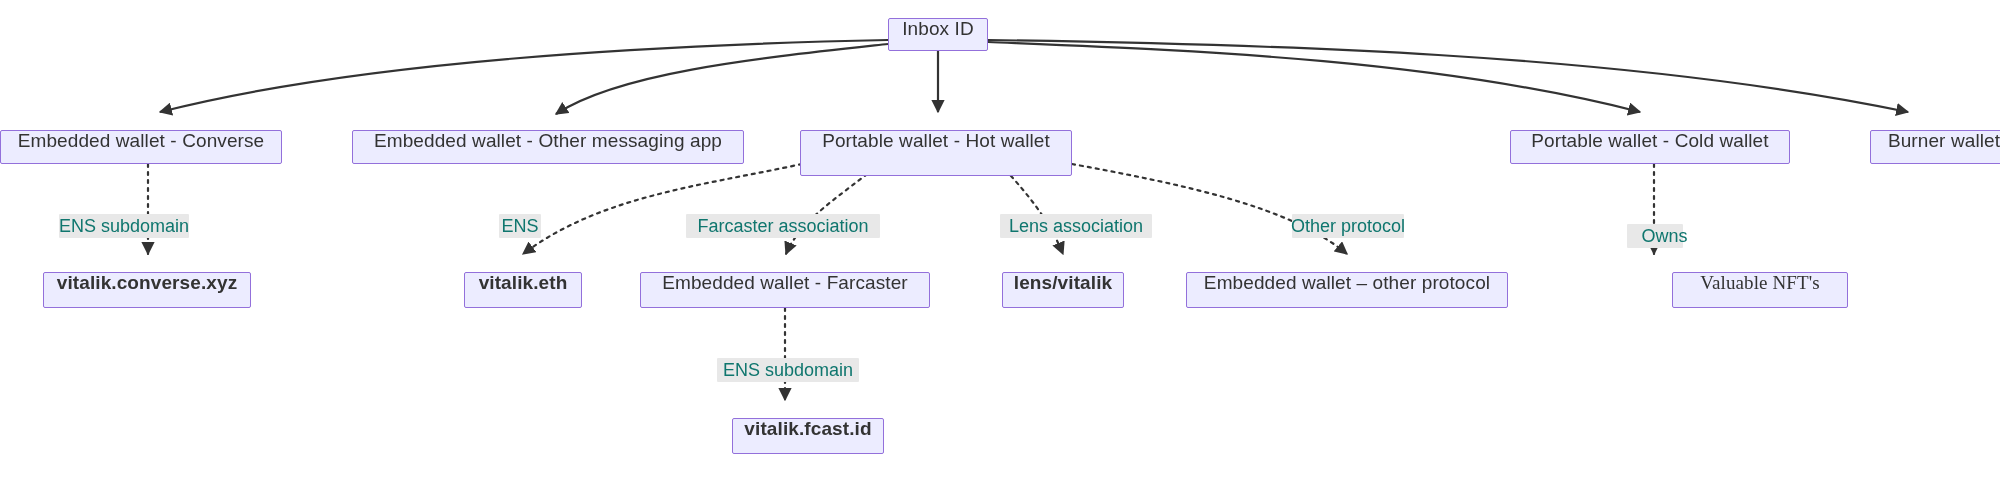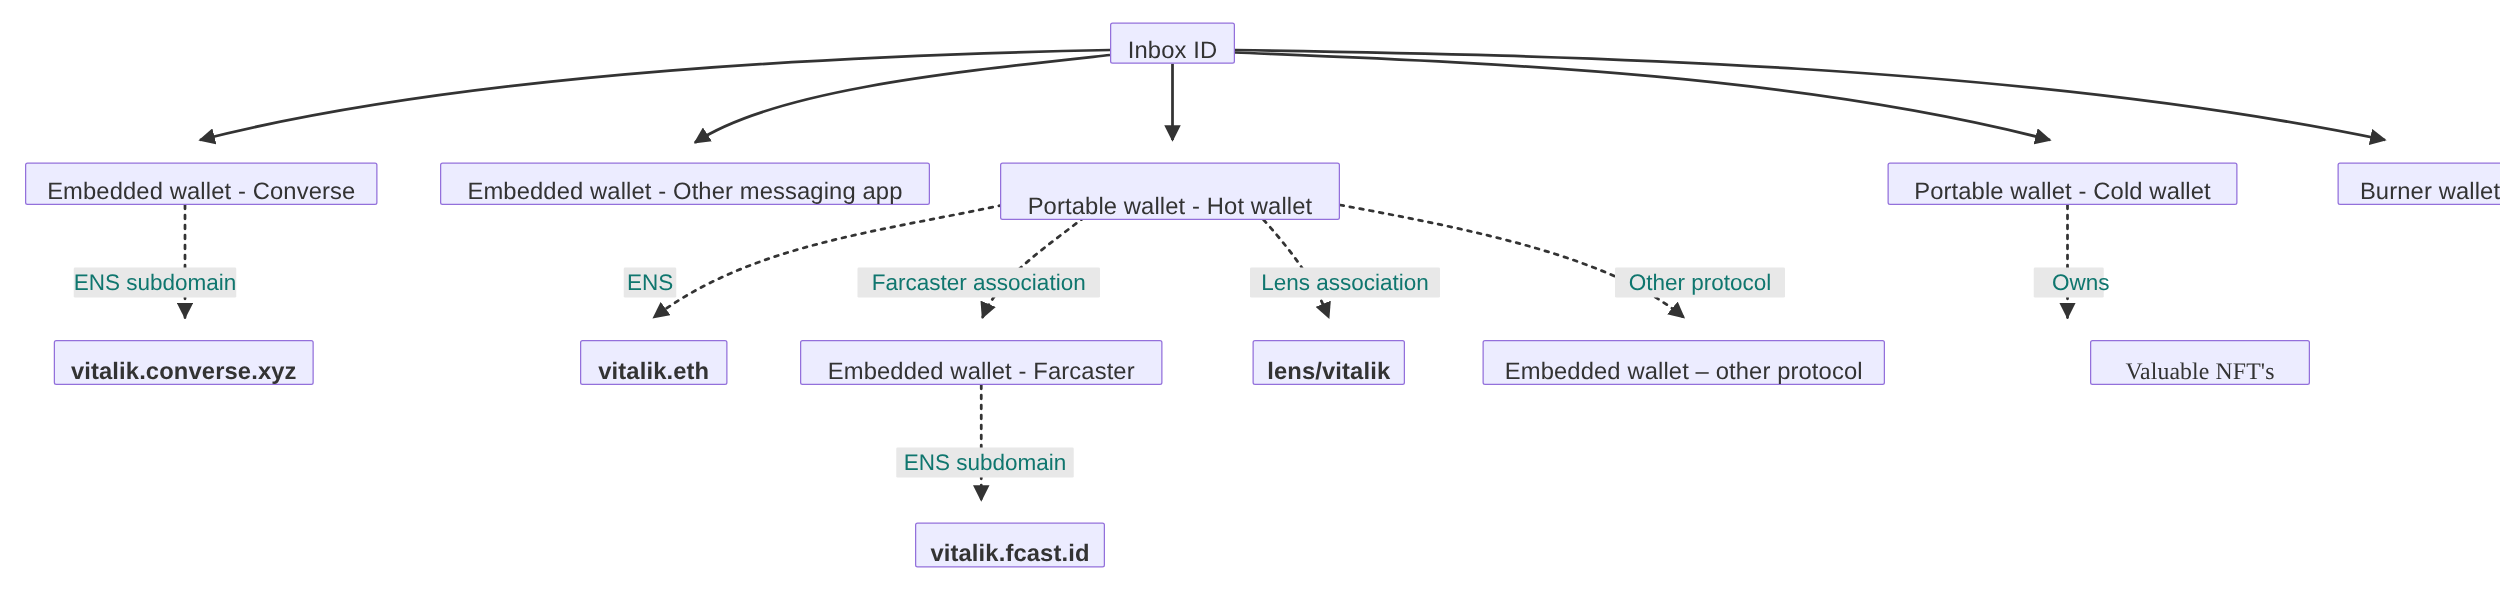--- a/index.html
+++ b/index.html
@@ -15,21 +15,21 @@
   .node{
     position:absolute;
     box-sizing:border-box;
     background:#ECECFF;
     border:1px solid #9370DB;
     border-radius:2px;
     color:#333333;
     font-size:19px;
     line-height:1;
     display:flex;
-    align-items:flex-end;
+    align-items:flex-start;
     justify-content:center;
     white-space:nowrap;
     letter-spacing:0.1px;
   }
   .node.leaf{font-weight:bold;}
 
   .edge-label{
     position:absolute;
     box-sizing:border-box;
     background:#e8e8e8;
@@ -72,21 +72,21 @@
       <path d="M 1072,164 C 1180,184 1290,206 1347,254"></path>
       <path d="M 1654,164 L 1654,254"></path>
       <path d="M 785,308 L 785,400"></path>
     </g>
   </svg>
 
   <div class="node" style="left:888px;top:18px;width:100px;height:33px;">
     <span>Inbox ID</span>
   </div>
 
-  <div class="node" style="left:20px;top:130px;width:282px;height:34px;">
+  <div class="node" style="left:0;top:130px;width:282px;height:34px;">
     <span>Embedded wallet - Converse</span>
   </div>
 
   <div class="node" style="left:352px;top:130px;width:392px;height:34px;">
     <span>Embedded wallet - Other messaging app</span>
   </div>
 
   <div class="node" style="left:800px;top:130px;width:272px;height:46px;">
     <span>Portable wallet - Hot wallet</span>
   </div>
@@ -136,25 +136,25 @@
   </div>
 
   <div class="edge-label" style="left:686px;top:214px;width:194px;height:24px;">
     <span>Farcaster association</span>
   </div>
 
   <div class="edge-label" style="left:1000px;top:214px;width:152px;height:24px;">
     <span>Lens association</span>
   </div>
 
-  <div class="edge-label" style="left:1292px;top:214px;width:136px;height:24px;">
+  <div class="edge-label" style="left:1292px;top:214px;width:112px;height:24px;">
     <span>Other protocol</span>
   </div>
 
-  <div class="edge-label" style="left:1627px;top:214px;width:56px;height:24px;padding-left:22px;">
+  <div class="edge-label" style="left:1627px;top:224px;width:56px;height:24px;padding-left:22px;">
     <span>Owns</span>
   </div>
 
   <div class="edge-label" style="left:717px;top:358px;width:142px;height:24px;">
     <span>ENS subdomain</span>
   </div>
 
 </div>
 
 </body></html>

